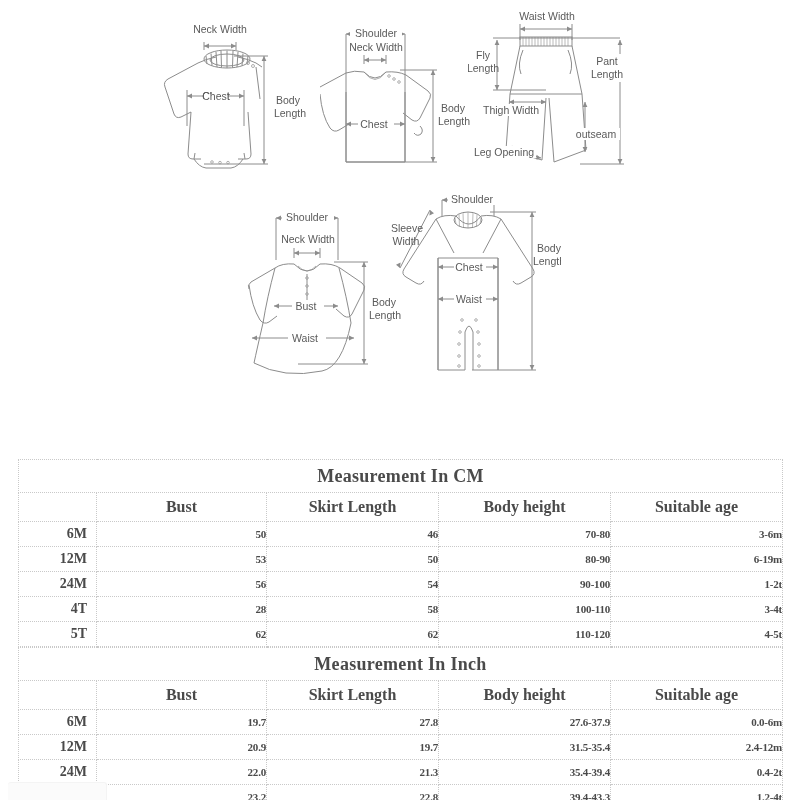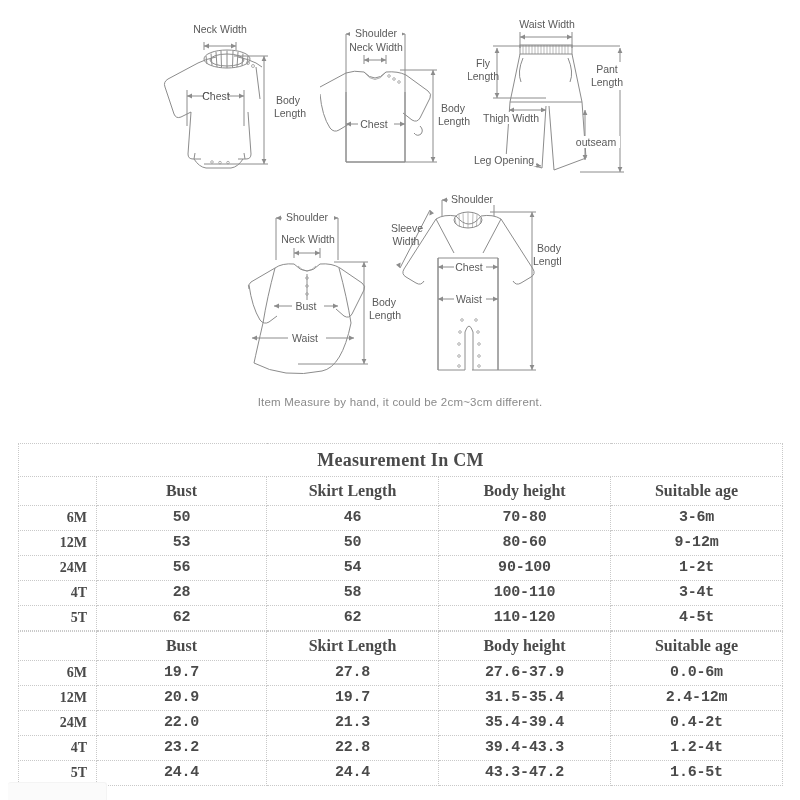--- a/index.html
+++ b/index.html
@@ -45,20 +45,21 @@
     position: absolute;
     left: 18px;
     top: 443px;
     width: 764px;
   }
   table.sz {
     width: 764px;
     border-collapse: collapse;
     table-layout: fixed;
     font-family: "Liberation Serif", serif;
+    margin-top: 16px;
   }
   table.sz + table.sz { margin-top: 0px; }
 
   table.sz td, table.sz th {
     border: 1px dotted #c9c9c9;
     padding: 0;
     height: 24px;
     line-height: 24px;
     color: #4a4a4a;
     font-weight: bold;
@@ -79,23 +80,24 @@
     line-height: 28px;
     font-size: 16px;
   }
   table.sz td.size-cell {
     text-align: right;
     padding-right: 9px;
     font-family: Liberation Serif, serif;
     font-size: 14px;
   }
   table.sz td.val {
-    font-family: Liberation Mono, monospace;
-    font-size: 15px;
+    font-family: Liberation Serif, serif;
+    font-size: 11px;
     letter-spacing: -0.2px;
+    text-align: right;
   }
   col.c0 { width: 78px; }
   col.c1 { width: 170px; }
   col.c2 { width: 172px; }
   col.c3 { width: 172px; }
   col.c4 { width: 172px; }
 
   
   .watermark {
     position: absolute;
@@ -230,21 +232,21 @@
       <g font-family="Liberation Sans, sans-serif" font-size="10.5" fill="#5a5a5a" text-anchor="middle">
         <text x="56" y="23">Shoulder</text>
         <text x="56" y="37">Neck Width</text>
         <text x="54" y="114">Chest</text>
         <text x="133" y="98">Body</text>
         <text x="134" y="111">Length</text>
       </g>
     </svg>
   </div>
 
-  <div class="fig" style="left:468px; top:14px;">
+  <div class="fig" style="left:468px; top:6px;">
     <svg width="185" height="180" viewBox="0 0 185 180">
       <g fill="none" stroke="#8c8c8c" stroke-width="1">
 
         <line x1="52" y1="23" x2="104" y2="23"></line>
         <path d="M52 23 l5 -2.4 v4.8 z" fill="#8c8c8c" stroke="none"></path>
         <path d="M104 23 l-5 -2.4 v4.8 z" fill="#8c8c8c" stroke="none"></path>
         <line x1="52" y1="18" x2="52" y2="34"></line>
         <line x1="104" y1="18" x2="104" y2="34"></line>
 
         <line x1="25" y1="32" x2="152" y2="32"></line>
@@ -460,21 +462,20 @@
         <text x="21" y="46">Sleeve</text>
         <text x="20" y="59">Width</text>
         <text x="83" y="85">Chest</text>
         <text x="83" y="117">Waist</text>
         <text x="163" y="66">Body</text>
         <text x="163" y="79">Length</text>
       </g>
     </svg>
   </div>
 
-  <div class="disclaimer">Item Measure by hand, it could be 2cm~3cm different.</div>
 </div>
 
 <div id="tables">
 
   <table class="sz">
     <colgroup>
         <col class="c0">
         <col class="c1">
         <col class="c2">
         <col class="c3">
@@ -495,22 +496,22 @@
         <td class="size-cell">6M</td>
         <td class="val">50</td>
         <td class="val">46</td>
         <td class="val">70-80</td>
         <td class="val">3-6m</td>
       </tr>
       <tr>
         <td class="size-cell">12M</td>
         <td class="val">53</td>
         <td class="val">50</td>
-        <td class="val">80-60</td>
-        <td class="val">9-12m</td>
+        <td class="val">80-90</td>
+        <td class="val">6-19m</td>
       </tr>
       <tr>
         <td class="size-cell">24M</td>
         <td class="val">56</td>
         <td class="val">54</td>
         <td class="val">90-100</td>
         <td class="val">1-2t</td>
       </tr>
       <tr>
         <td class="size-cell">4T</td>
@@ -531,20 +532,23 @@
 
   <table class="sz">
     <colgroup>
         <col class="c0">
         <col class="c1">
         <col class="c2">
         <col class="c3">
         <col class="c4">
       </colgroup>
     <tbody>
+      <tr class="title-row">
+        <td colspan="5">Measurement In Inch</td>
+      </tr>
       <tr class="head-row">
         <td></td>
         <td>Bust</td>
         <td>Skirt Length</td>
         <td>Body height</td>
         <td>Suitable age</td>
       </tr>
       <tr>
         <td class="size-cell">6M</td>
         <td class="val">19.7</td>

